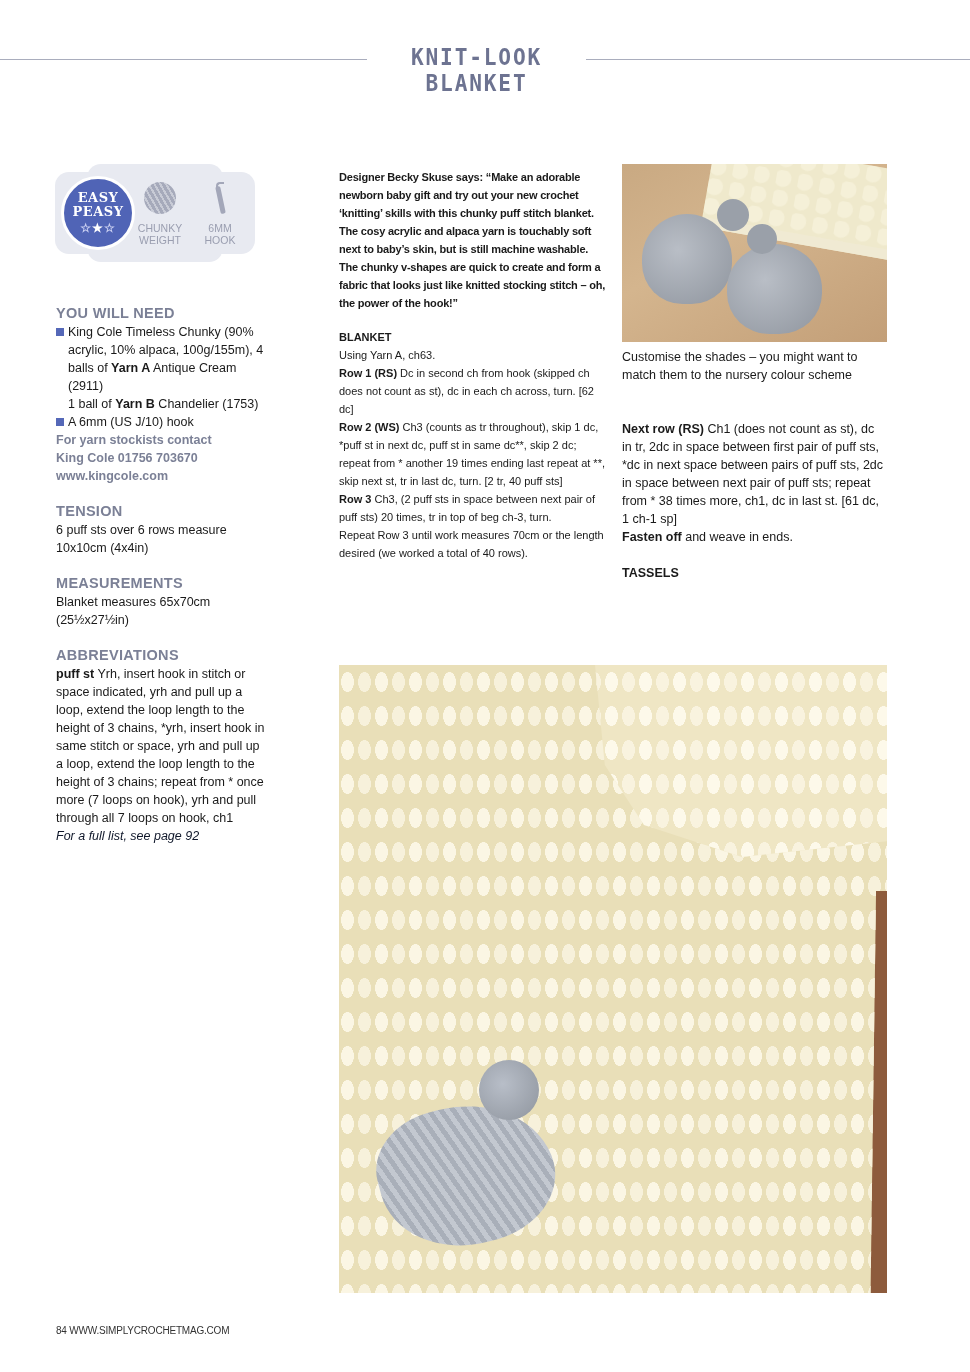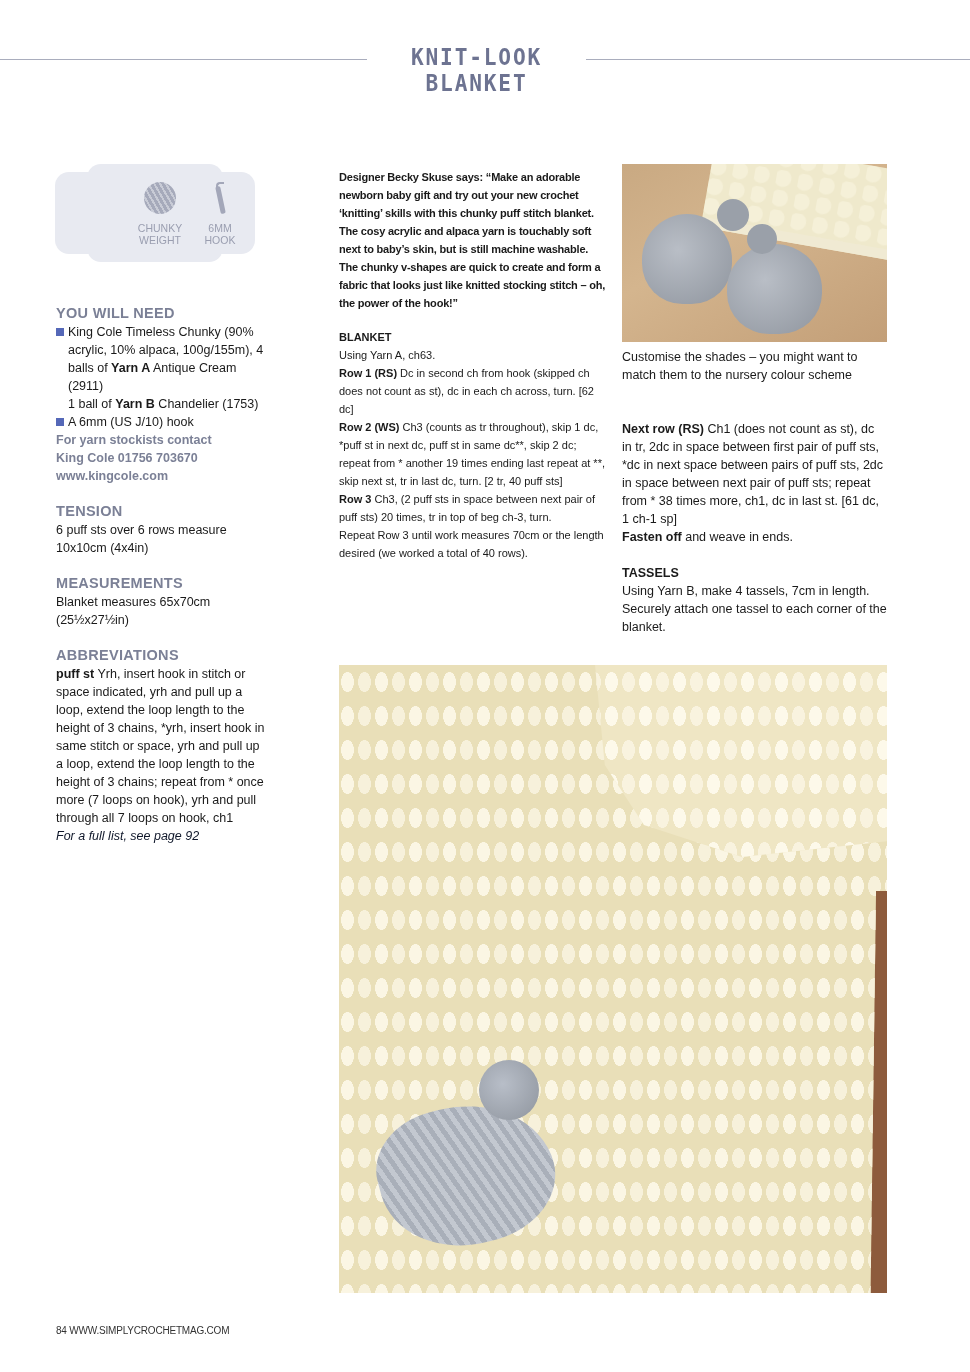--- a/index.html
+++ b/index.html
@@ -100,20 +100,27 @@
   .footer .pg { font-weight: normal; }
 </style>
 </head>
 <body>
 
 <div class="header-line left"></div>
 <div class="page-title">KNIT-LOOK BLANKET</div>
 <div class="header-line right"></div>
 
 <div class="badge-panel">
+  <div class="easy-badge">
+    <span class="l1">EASY</span>
+    <span class="l2">PEASY</span>
+    <span class="stars">
+      <span class="off">☆</span><span class="on">★</span><span class="off">☆</span>
+    </span>
+  </div>
   <div class="feat weight">
     <div class="yarn-ball"></div>
     <div>CHUNKY</div>
     <div>WEIGHT</div>
   </div>
   <div class="feat hook">
     <div class="hook-glyph"></div>
     <div>6MM</div>
     <div>HOOK</div>
   </div>
@@ -168,21 +175,20 @@
   <div class="tassel-knot k2"></div>
 </div>
 
 <div class="right-col">
   <div class="caption">Customise the shades – you might want to match them to the nursery colour scheme</div>
   <div class="gap" style="height:36px"></div>
   <div><b>Next row (RS)</b><span> Ch1 (does not count as st), dc in tr, 2dc in space between first pair of puff sts, *dc in next space between pairs of puff sts, 2dc in space between next pair of puff sts; repeat from * 38 times more, ch1, dc in last st. [61 dc, 1 ch-1 sp]</span></div>
   <div><b>Fasten off</b><span> and weave in ends.</span></div>
   <div class="gap" style="height:18px"></div>
   <div class="body-head">TASSELS</div>
-  <div>Using Yarn B, make 4 tassels, 7cm in length. Securely attach one tassel to each corner of the blanket.</div>
 </div>
 
 <div class="photo-large">
   <div class="knit-field"></div>
   <div class="fold-flap"></div>
   <div class="big-tassel"></div>
   <div class="big-tassel-knot"></div>
 </div>
 
 <div class="footer">

